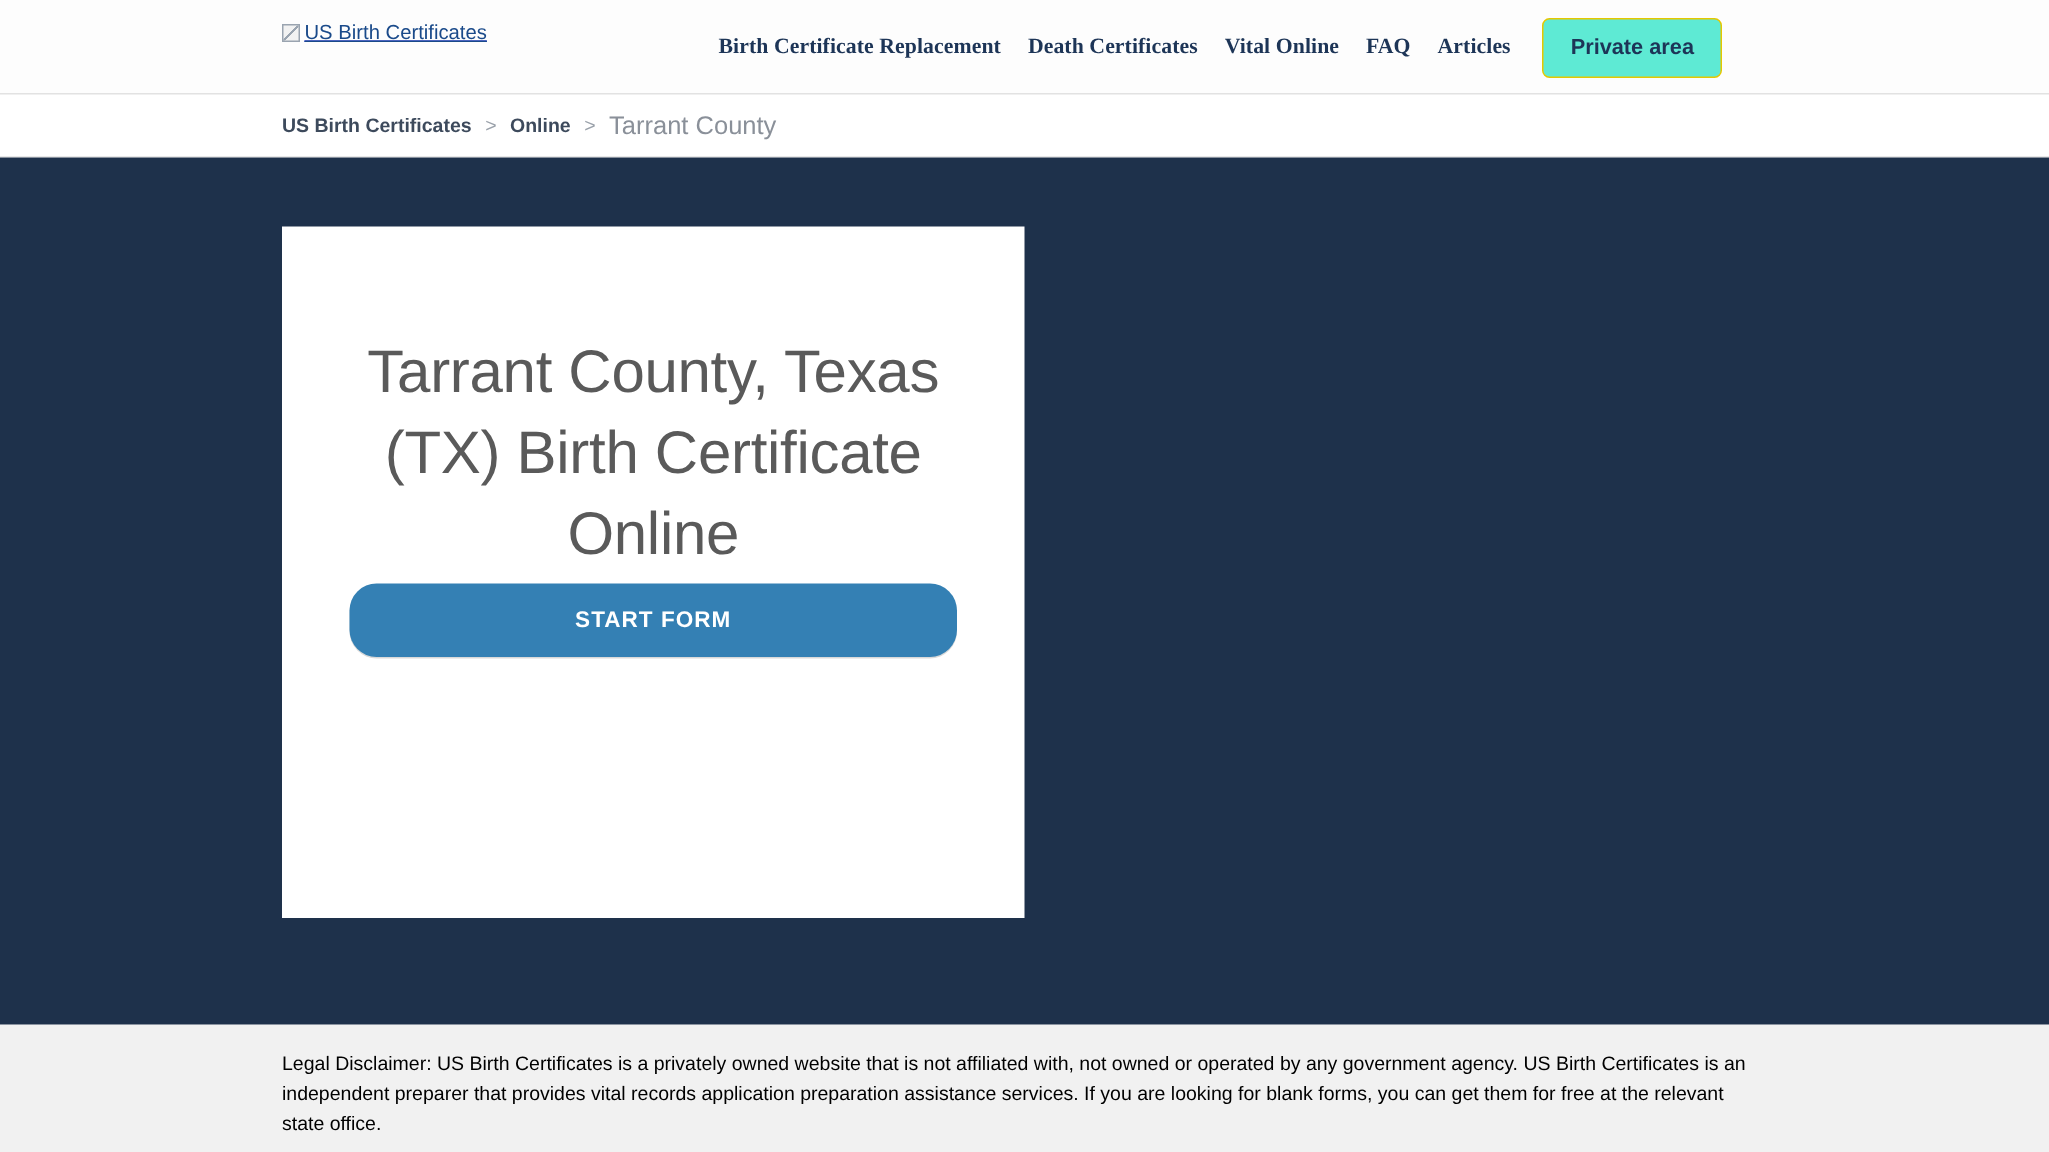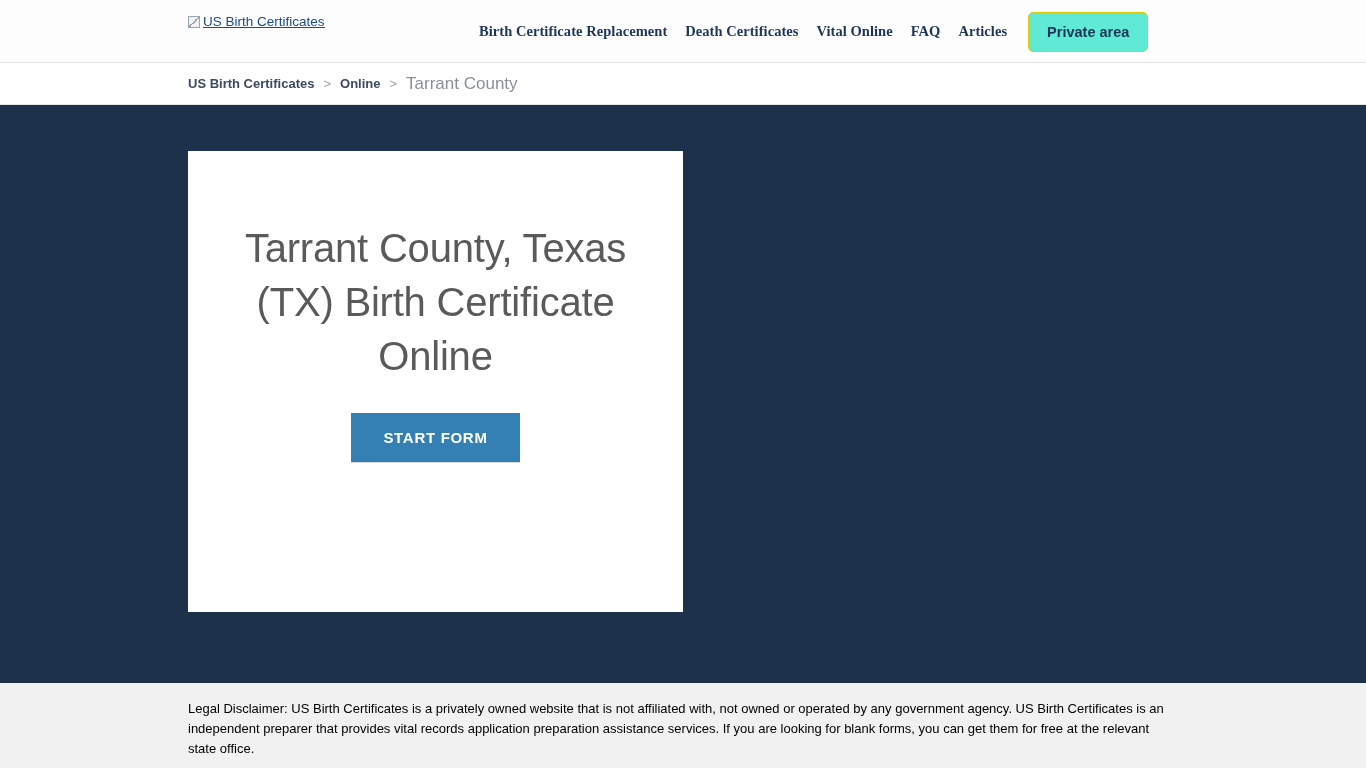--- a/index.html
+++ b/index.html
@@ -119,50 +119,49 @@
   }
   .hero-card {
     position: absolute;
     left: 188px;
     top: 46px;
     width: 495px;
     height: 461px;
     background: #ffffff;
     display: flex;
     flex-direction: column;
-    align-items: center;
     padding: 70px 45px 0 45px;
   }
   .hero-title {
     font-size: 40px;
     line-height: 54px;
     color: #5a5a5a;
     text-align: center;
     font-weight: normal;
     margin: 0;
     letter-spacing: -0.2px;
   }
   .hero-sub {
     margin: 25px 0 0 0;
     font-size: 14.5px;
     line-height: 24px;
     color: #666b70;
     text-align: center;
     max-width: 400px;
   }
   .start-form-btn {
-    margin-top: 30px;
+    margin-top: 6px;
     background: #3480b4;
     color: #ffffff;
     font-size: 15px;
     font-weight: bold;
     letter-spacing: 0.7px;
     padding: 16px 32px;
     border: none;
-    border-radius: 0;
+    border-radius: 18px;
     cursor: pointer;
     box-shadow: 0 1px 0 rgba(0,0,0,0.15);
   }
 
   
   .footer {
     background: #f1f1f1;
     height: 85px;
     padding: 16px 188px 0 188px;
   }

